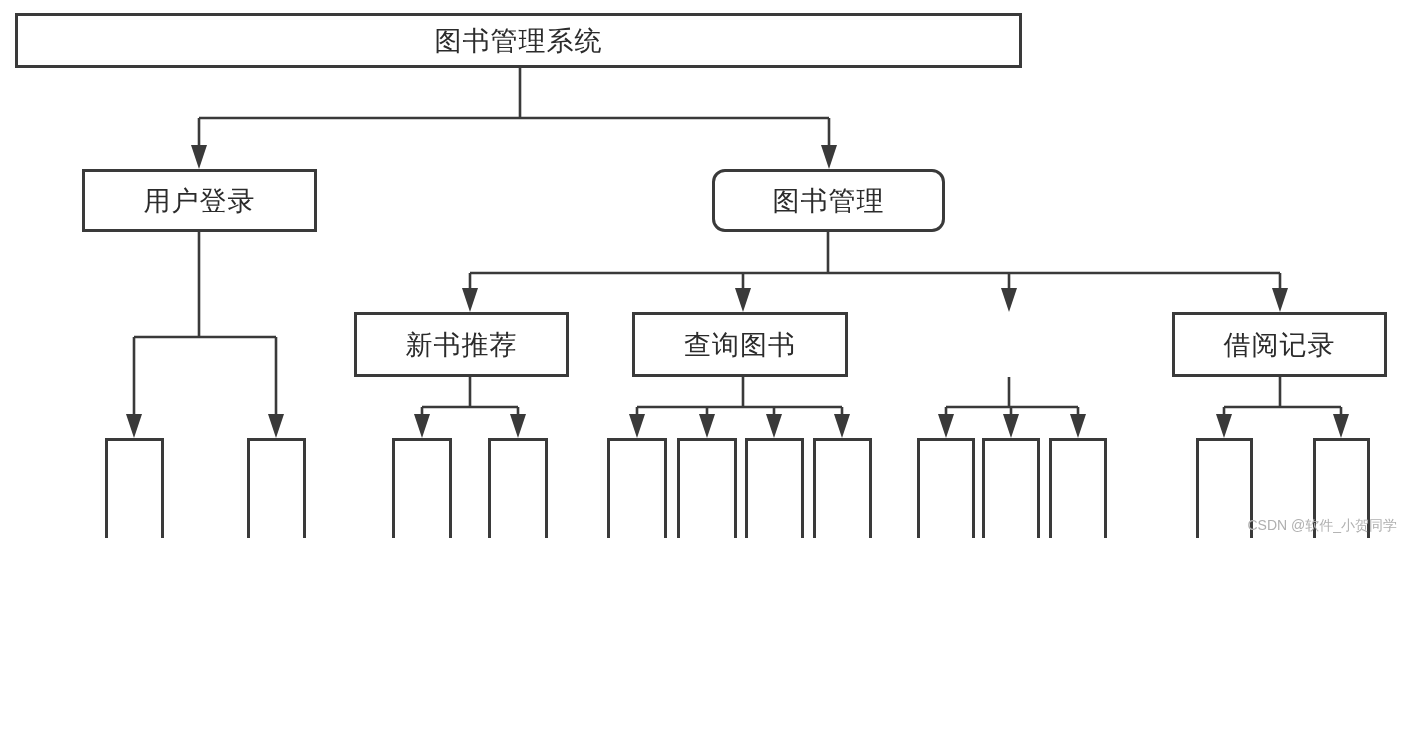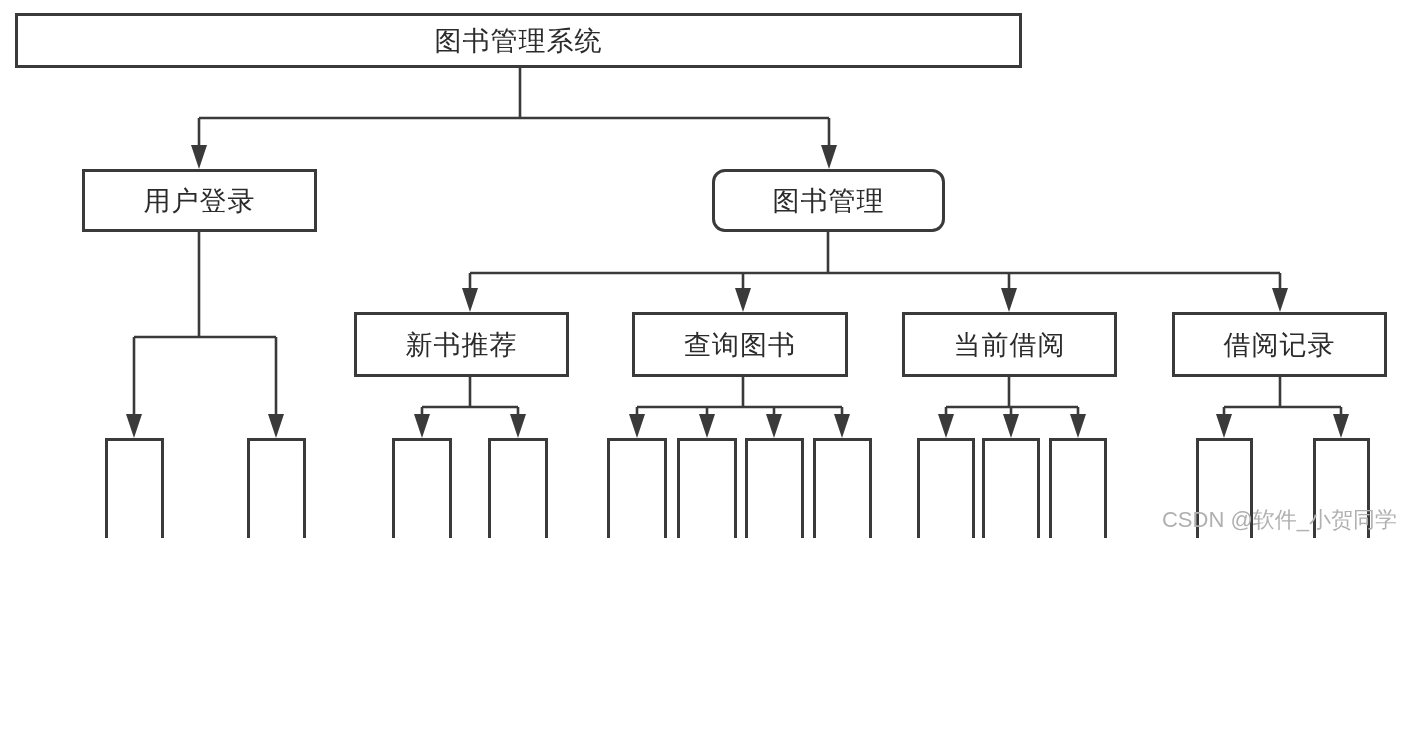--- a/index.html
+++ b/index.html
@@ -59,21 +59,21 @@
     text-orientation: mixed;
     font-size: 27px;
     letter-spacing: 4px;
     line-height: 1;
     white-space: nowrap;
   }
   .watermark {
     position: absolute;
     right: 8px;
     bottom: 3px;
-    font-size: 22px;
+    font-size: 14px;
     color: var(--watermark);
     z-index: 5;
     white-space: nowrap;
   }
 </style>
 </head>
 <body>
 
 <div class="canvas">
 
@@ -142,23 +142,20 @@
   <div class="box" style="left:712px; top:169px; width:233px; height:63px;border-radius:13px;">
     <span class="hlabel">图书管理</span>
   </div>
 
   <div class="box" style="left:354px; top:312px; width:215px; height:65px;">
     <span class="hlabel">新书推荐</span>
   </div>
   <div class="box" style="left:632px; top:312px; width:216px; height:65px;">
     <span class="hlabel">查询图书</span>
   </div>
-  <div class="box" style="left:902px; top:312px; width:215px; height:65px;">
-    <span class="hlabel">当前借阅</span>
-  </div>
   <div class="box" style="left:1172px; top:312px; width:215px; height:65px;">
     <span class="hlabel">借阅记录</span>
   </div>
 
   <div class="box leaf" style="left:105px; top:438px; width:59px; height:301px;">
     <span class="vlabel">用户登录</span>
   </div>
   <div class="box leaf" style="left:247px; top:438px; width:59px; height:301px;">
     <span class="vlabel">注销登录</span>
   </div>

